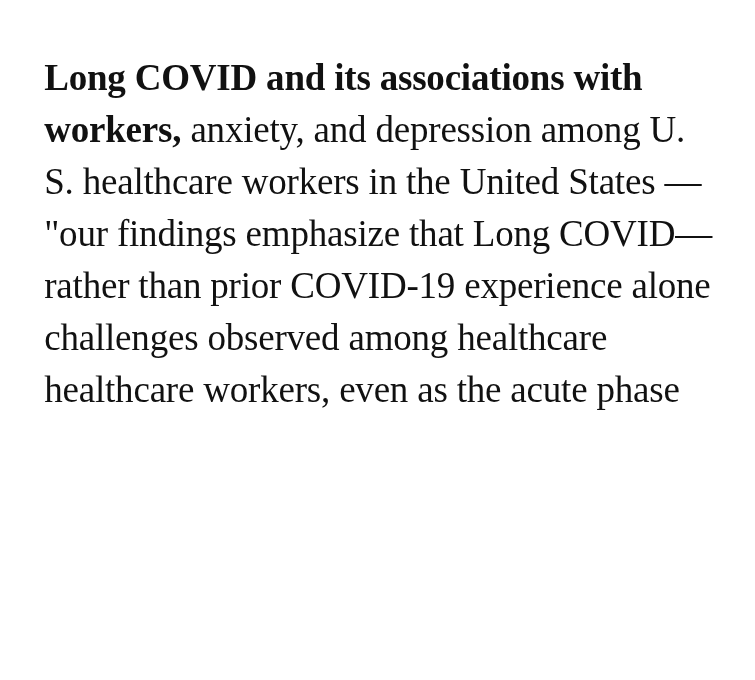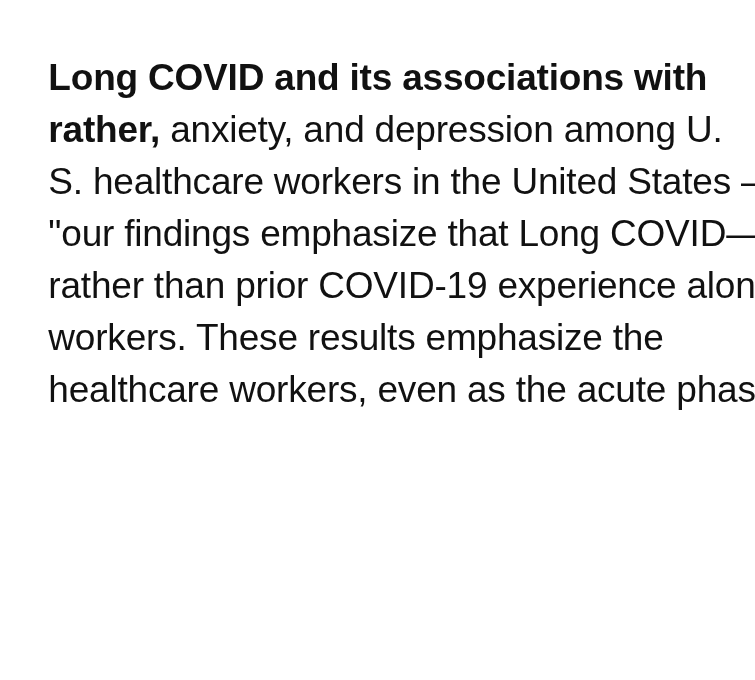--- a/index.html
+++ b/index.html
@@ -11,21 +11,21 @@
     width: 755px;
     height: 680px;
     overflow: hidden;
   }
   .article {
     box-sizing: border-box;
     width: 755px;
     height: 672px;
     padding: 0 6px 0 8px;
     color: #111111;
-    font-family: Liberation Sans, sans-serif;
+    font-family: Liberation Serif, serif;
     font-size: 37px;
     line-height: 52px;
     letter-spacing: -0.2px;
   }
   .line {
     white-space: pre;
     height: 52px;
   }
   .b {
     font-weight: bold;
@@ -34,36 +34,36 @@
 </head>
 <body>
 
 <div class="article">
 
   <div class="line">
     <span class="b">Long COVID and its associations with</span>
   </div>
 
   <div class="line">
-    <span class="b">rather,</span><span> anxiety, and depression among U.</span>
+    <span class="b">workers,</span><span> anxiety, and depression among U.</span>
   </div>
 
   <div class="line">
     <span>S. healthcare workers in the United States —</span>
   </div>
 
 
   <div class="line">
     <span>"our findings emphasize that Long COVID—</span>
   </div>
   <div class="line">
     <span>rather than prior COVID-19 experience alone</span>
   </div>
   <div class="line">
-    <span>workers. These results emphasize the</span>
+    <span>challenges observed among healthcare</span>
   </div>
   <div class="line">
     <span>healthcare workers, even as the acute phase</span>
   </div>
   <div class="line">
     
   </div>
 
 </div>
 

